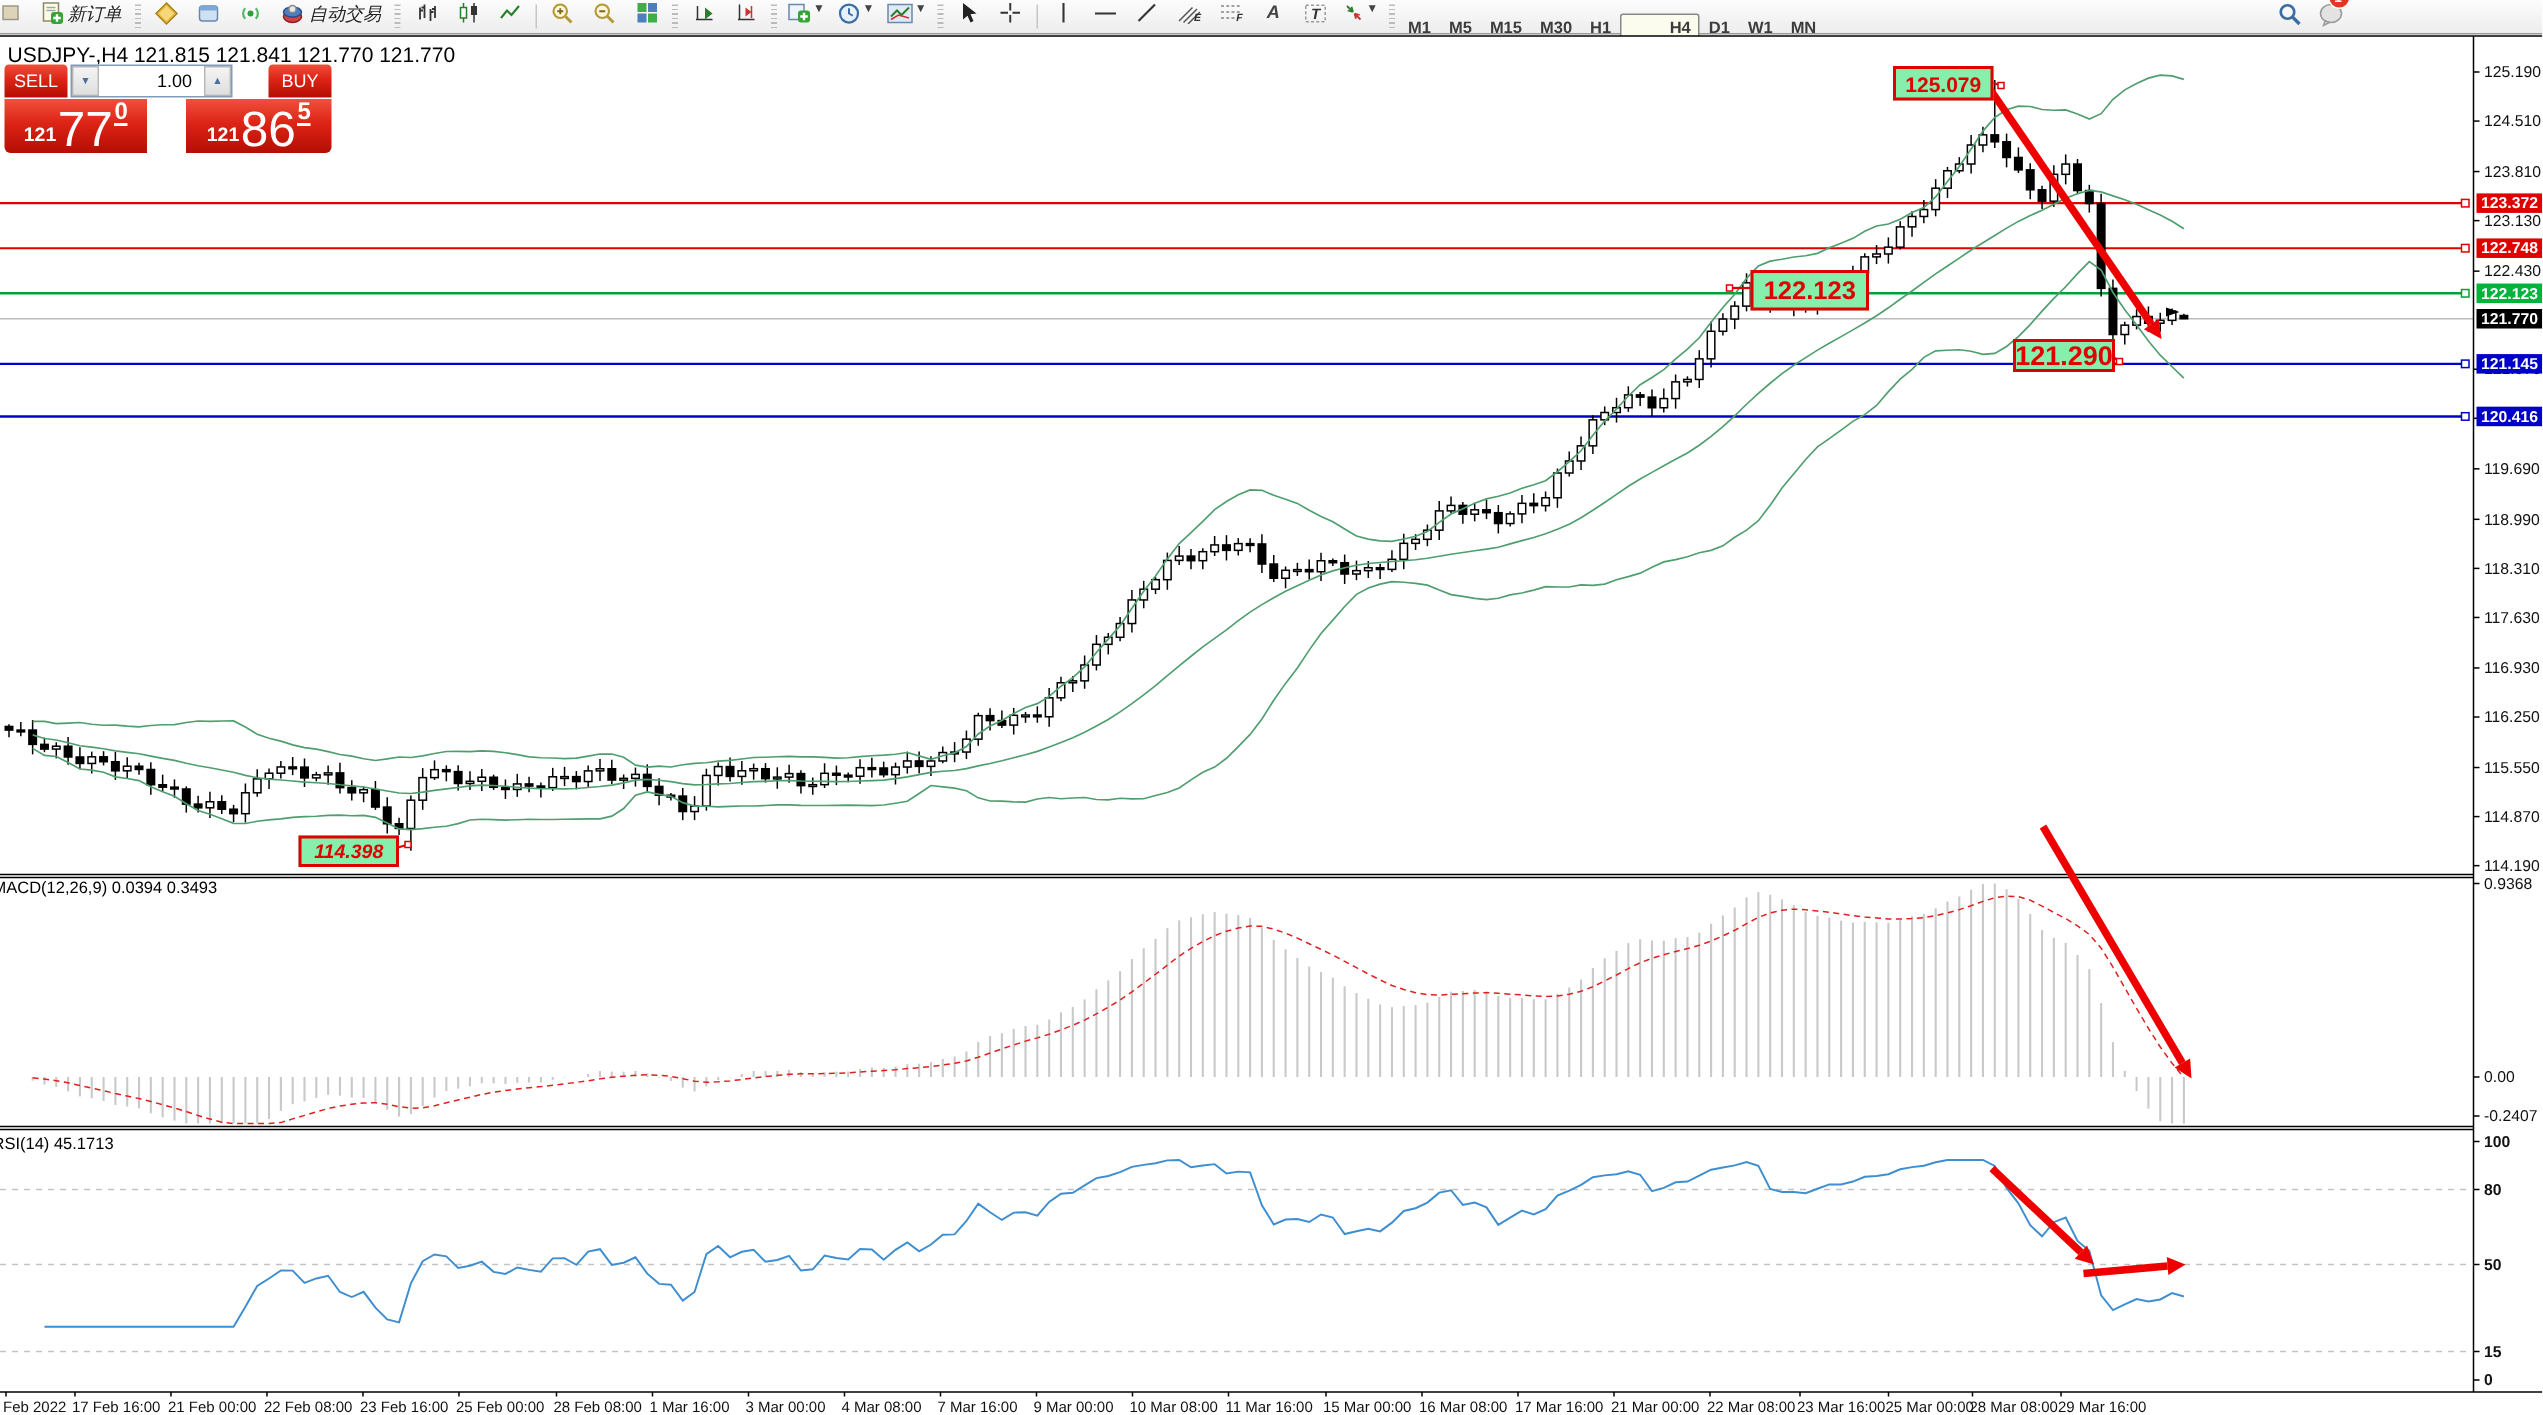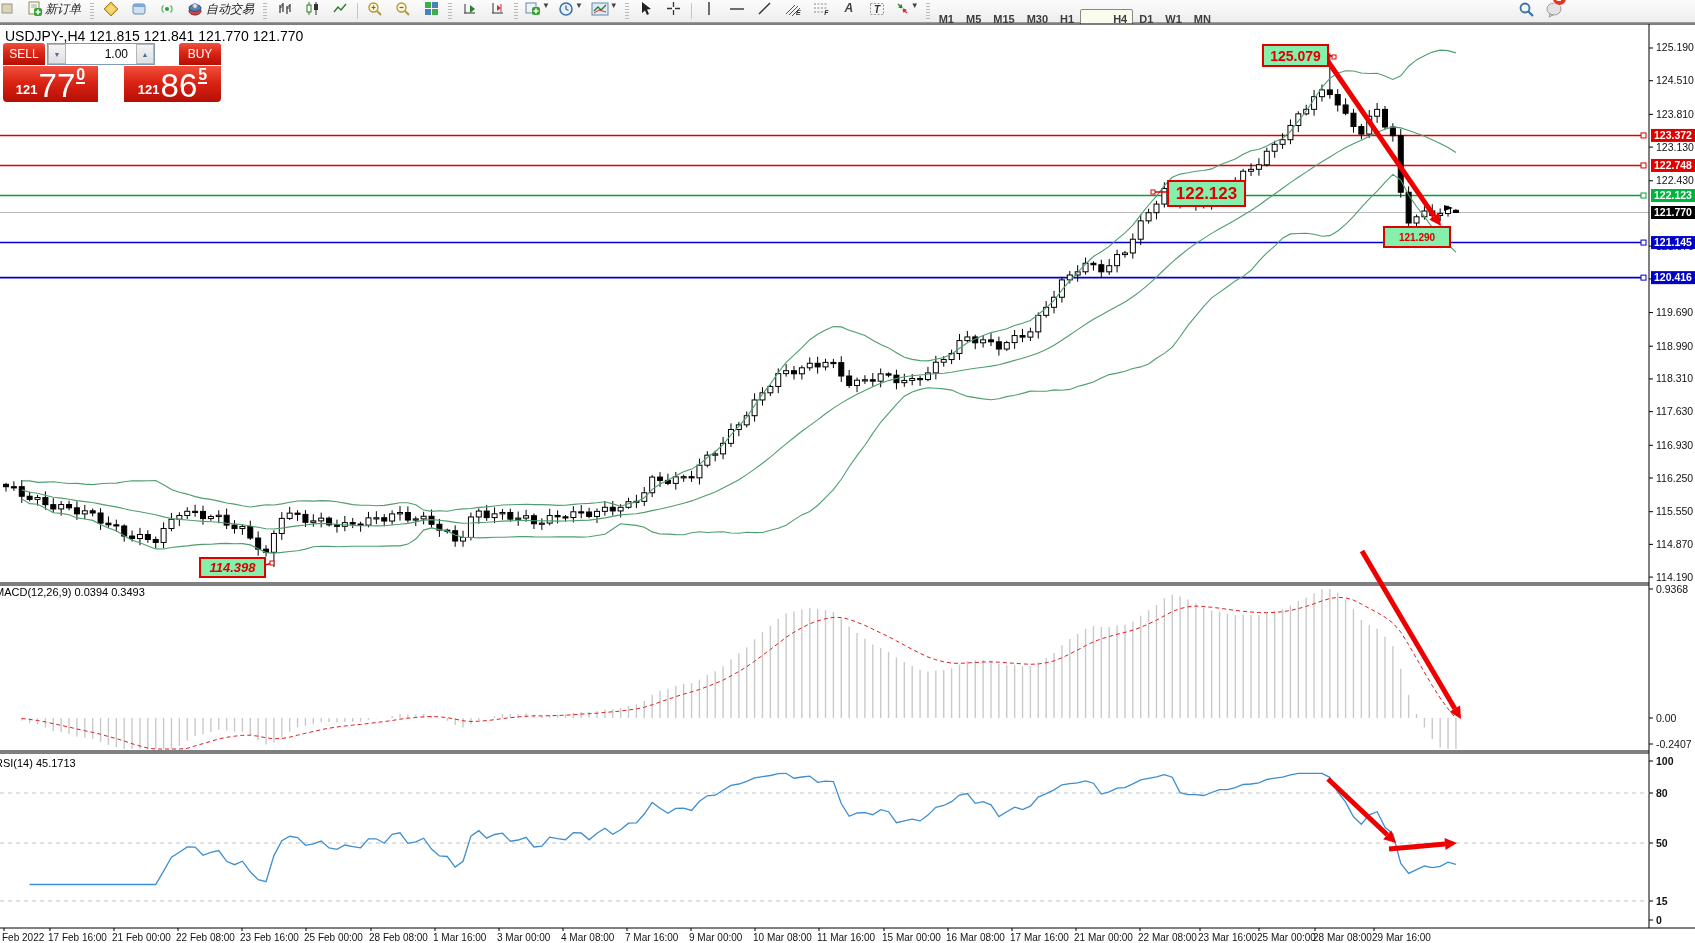--- a/index.html
+++ b/index.html
@@ -978,21 +978,21 @@
       <line x1="262" y1="566" x2="272" y2="563" stroke="#df0000" stroke-width="1.5"></line>
       <rect x="270" y="561" width="4" height="4" fill="#fff" stroke="#df0000"></rect>
     </svg>
 
   <div id="chart-title">USDJPY-,H4  121.815 121.841 121.770 121.770</div>
   <div id="macd-label">MACD(12,26,9) 0.0394 0.3493</div>
   <div id="rsi-label">RSI(14) 45.1713</div>
   <div id="callouts">
       <div class="callout" style="left: 1262px; top: 44px; width: 63px; height: 19px; font-size: 14px;">125.079</div>
       <div class="callout" style="left: 1167px; top: 180px; width: 75px; height: 23px; font-size: 17px;">122.123</div>
-      <div class="callout" style="left: 1342px; top: 226px; width: 64px; height: 18px; font-size: 10px; margin-left: 41px;">121.290</div>
+      <div class="callout" style="left: 1342px; top: 226px; width: 64px; height: 18px; font-size: 18px;">121.290</div>
       <div class="callout" style="left: 199px; top: 557px; width: 63px; height: 17px; font-size: 13px; font-style: italic;">114.398</div>
     </div>
 
   <div id="trade-panel">
     <div id="sell-btn" class="redgrad">SELL</div>
     <div id="vol-spin">
       <div class="spin-btn">▼</div>
       <div id="vol-value">1.00</div>
       <div class="spin-btn">▲</div>
     </div>

